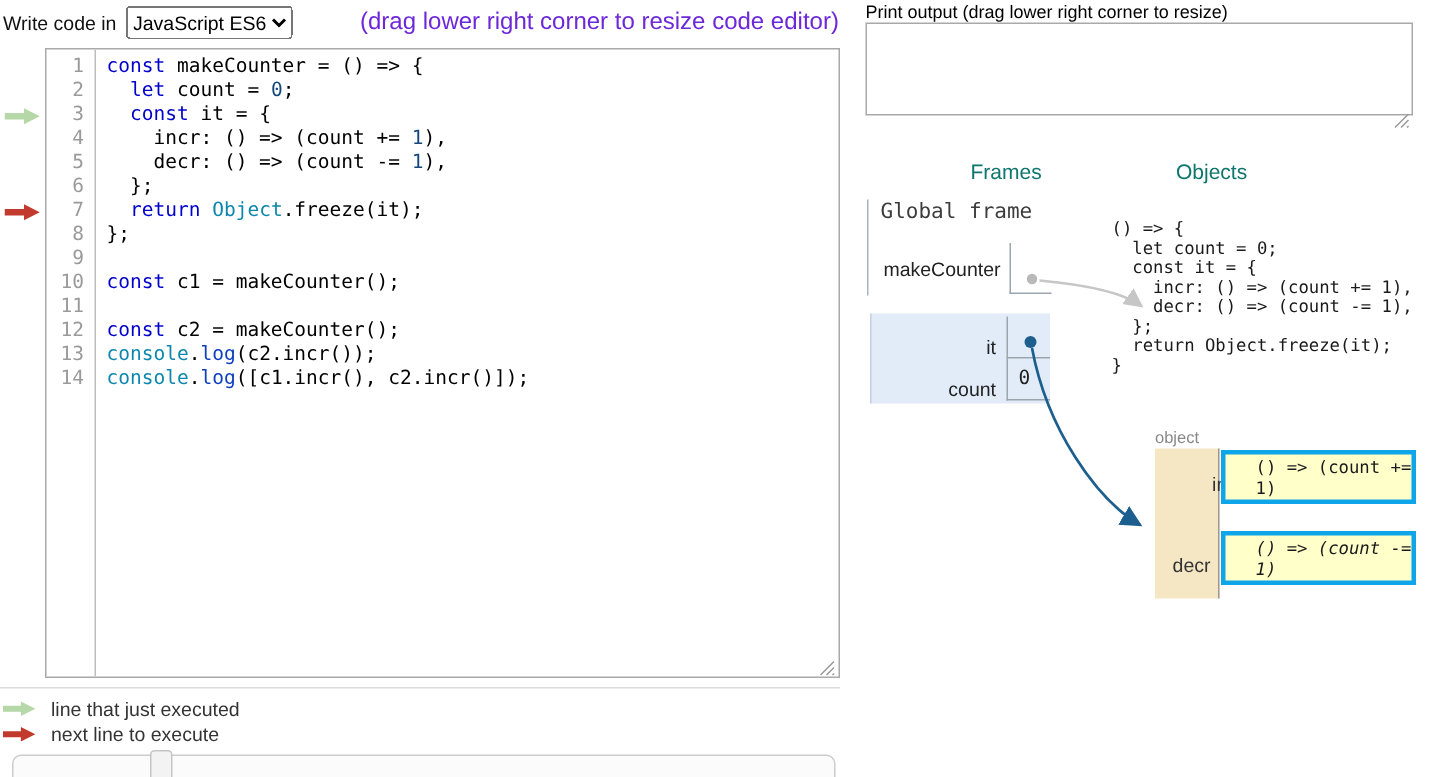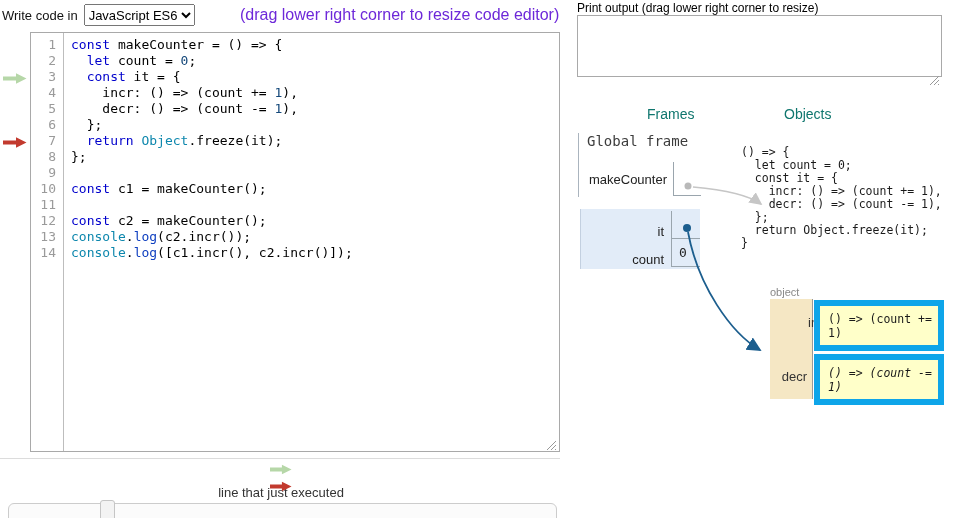--- a/index.html
+++ b/index.html
@@ -28,21 +28,21 @@
     font:13px/16px "DejaVu Sans Mono",monospace;color:#000;}
   .tk-kw{color:var(--keyword);}
   .tk-bi{color:var(--builtin);}
   .tk-num{color:var(--number);}
   .tk-pr{color:var(--property);}
   .grip{position:absolute;}
   .grip-editor{right:33px;top:441px;}  
   
   .legend{position:absolute;left:0;top:458px;width:560px;border-top:1px solid #dcdcdc;
     padding:5px 0 0 2px;box-sizing:border-box;}
-  .legend-row{display:flex;align-items:center;gap:10px;height:17px;flex-direction:column;}
+  .legend-row{display:flex;align-items:center;gap:10px;height:17px;}
   .legend-label{font-size:13px;color:#333;}
   .legend-arrow{display:flex;align-items:center;}
   
   .slider-track{position:absolute;left:8px;top:503px;width:547px;height:28px;
     border:1px solid #cccccc;border-radius:6px;background:#fbfbfb;}
   .slider-handle{position:absolute;left:100px;top:500px;width:13px;height:22px;
     border:1px solid #c5c5c5;border-radius:3px;background:#f3f3f3;z-index:3;}
   
   .print-label{position:absolute;left:577px;top:1px;font-size:12px;color:#000000;}
   .print-output{position:absolute;left:577px;top:15px;width:359px;height:56px;
@@ -67,23 +67,23 @@
   .current-frame .var-name{flex:1;text-align:right;font-size:13px;color:#222;padding-right:7px;}
   .current-frame .var-val{width:29px;}
   .function-obj{position:absolute;left:741px;top:146px;margin:0;
     font:11.5px/13px "DejaVu Sans Mono",monospace;color:#1a1a1a;}
   .heap-label{position:absolute;left:770px;top:286px;font-size:11px;color:#888;}
   .heap-table{position:absolute;left:770px;top:299px;width:176px;height:101px;}
   .heap-keystrip{position:absolute;left:0;top:0;width:43px;height:100px;
     background:var(--heap-key-bg);border-right:1px solid #999;box-sizing:border-box;}
   .heap-key{position:absolute;left:0;width:37px;height:46px;display:flex;align-items:center;
     justify-content:flex-end;font-size:13px;color:#333;}
-  .heap-val{position:absolute;left:44px;width:130px;height:51px;background:var(--heap-value-bg);
-    border:6px solid #0ea5e9;box-sizing:border-box;display:flex;align-items:center;
-    padding-left:8px;font:11.5px "DejaVu Sans Mono",monospace;color:#1a1a1a;}
+  .heap-val{position:absolute;left:44px;width:130px;height:36px;background:var(--heap-value-bg);
+    border:3px solid #0ea5e9;box-sizing:border-box;display:flex;align-items:center;
+    padding-left:20px;font:11.5px "DejaVu Sans Mono",monospace;color:#1a1a1a;}
   
   .overlay{position:absolute;left:0;top:0;pointer-events:none;z-index:6;}
   .ln-gray{stroke:#c6c6c6;stroke-width:1.6;fill:none;}
   .mk-gray{fill:#c6c6c6;}
   .dot-gray{fill:#b9b9b9;}
   .ln-blue{stroke:var(--pointer-blue);stroke-width:1.8;fill:none;}
   .mk-blue{fill:var(--pointer-blue);}
   .dot-blue{fill:var(--pointer-blue);}
 </style>
 </head>

